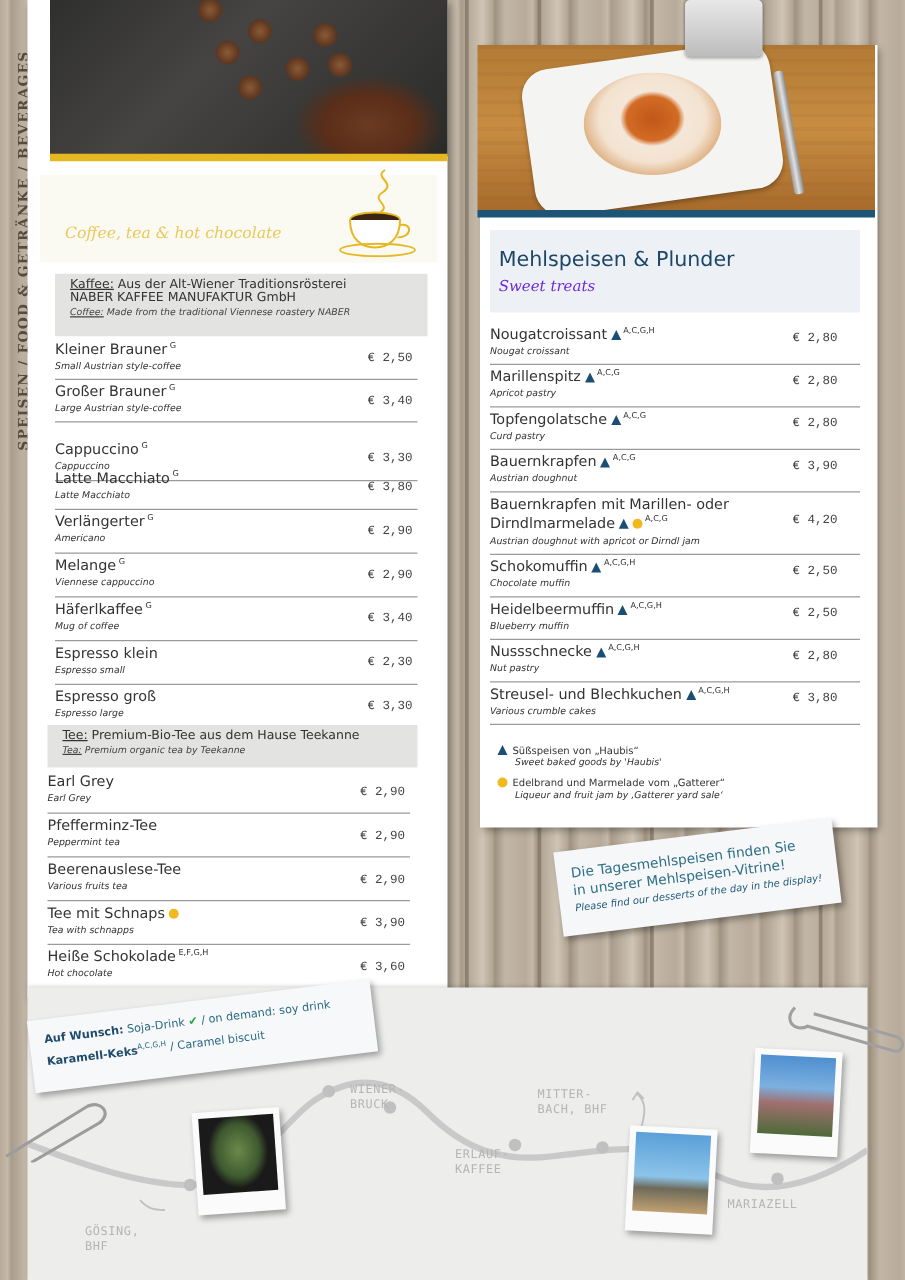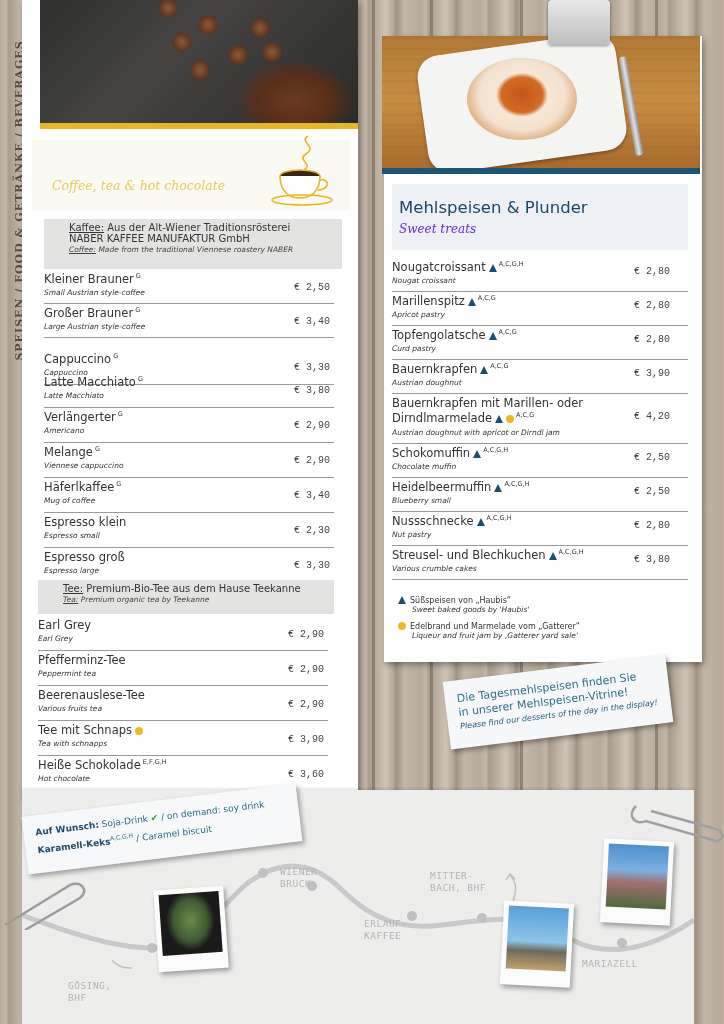--- a/index.html
+++ b/index.html
@@ -48,21 +48,21 @@
   .coffee-band { position:absolute; left:18px; top:123px; width:318px; height:6px; background:#e5b822; }
   .coffee-header {
     position:absolute; left:32px; top:140px; width:318px; height:70px;
     background:#fbfaf2;
   }
   .coffee-title { position:absolute; left:20px; top:15px; font-size:17px; color:#e2ad16; }
   .coffee-sub { position:absolute; left:20px; top:38px; font-size:12.5px; font-style:italic; color:#e8c95a; font-family:"DejaVu Serif", serif; }
   .cup-icon { position:absolute; right:12px; top:-6px; width:70px; height:72px; }
 
   .info-box {
-    position:absolute; background:#e3e3e1; padding:3px 25px;
+    position:absolute; background:#e3e3e1; padding:3px 12px;
     font-size:10px; color:#333;
   }
   .info-box .u { text-decoration:underline; }
   .info-box .en { font-size:7.5px; font-style:italic; color:#444; display:block; margin-top:1px; }
 
   .row {
     position:absolute; left:0; right:0;
     border-bottom:1px solid #9a9a9a;
   }
   .row .de { position:absolute; left:0; top:2px; font-size:11.5px; color:#333; white-space:nowrap; }
@@ -305,21 +305,21 @@
       <div class="en" style="top:34px">Austrian doughnut with apricot or Dirndl jam</div>
       <div class="price" style="top:17px; right:18px">€ 4,20</div>
     </div>
     <div class="row" style="top:186px; height:34px;">
       <div class="de"><span>Schokomuffin</span><span class="tri"></span><sup>A,C,G,H</sup></div>
       <div class="en">Chocolate muffin</div>
       <div class="price" style="top:8px; right:18px">€ 2,50</div>
     </div>
     <div class="row" style="top:220px; height:34px;">
       <div class="de"><span>Heidelbeermuffin</span><span class="tri"></span><sup>A,C,G,H</sup></div>
-      <div class="en">Blueberry small</div>
+      <div class="en">Blueberry muffin</div>
       <div class="price" style="top:8px; right:18px">€ 2,50</div>
     </div>
     <div class="row" style="top:254px; height:34px;">
       <div class="de"><span>Nussschnecke</span><span class="tri"></span><sup>A,C,G,H</sup></div>
       <div class="en">Nut pastry</div>
       <div class="price" style="top:8px; right:18px">€ 2,80</div>
     </div>
     <div class="row" style="top:288px; height:34px;">
       <div class="de"><span>Streusel- und Blechkuchen</span><span class="tri"></span><sup>A,C,G,H</sup></div>
       <div class="en">Various crumble cakes</div>

